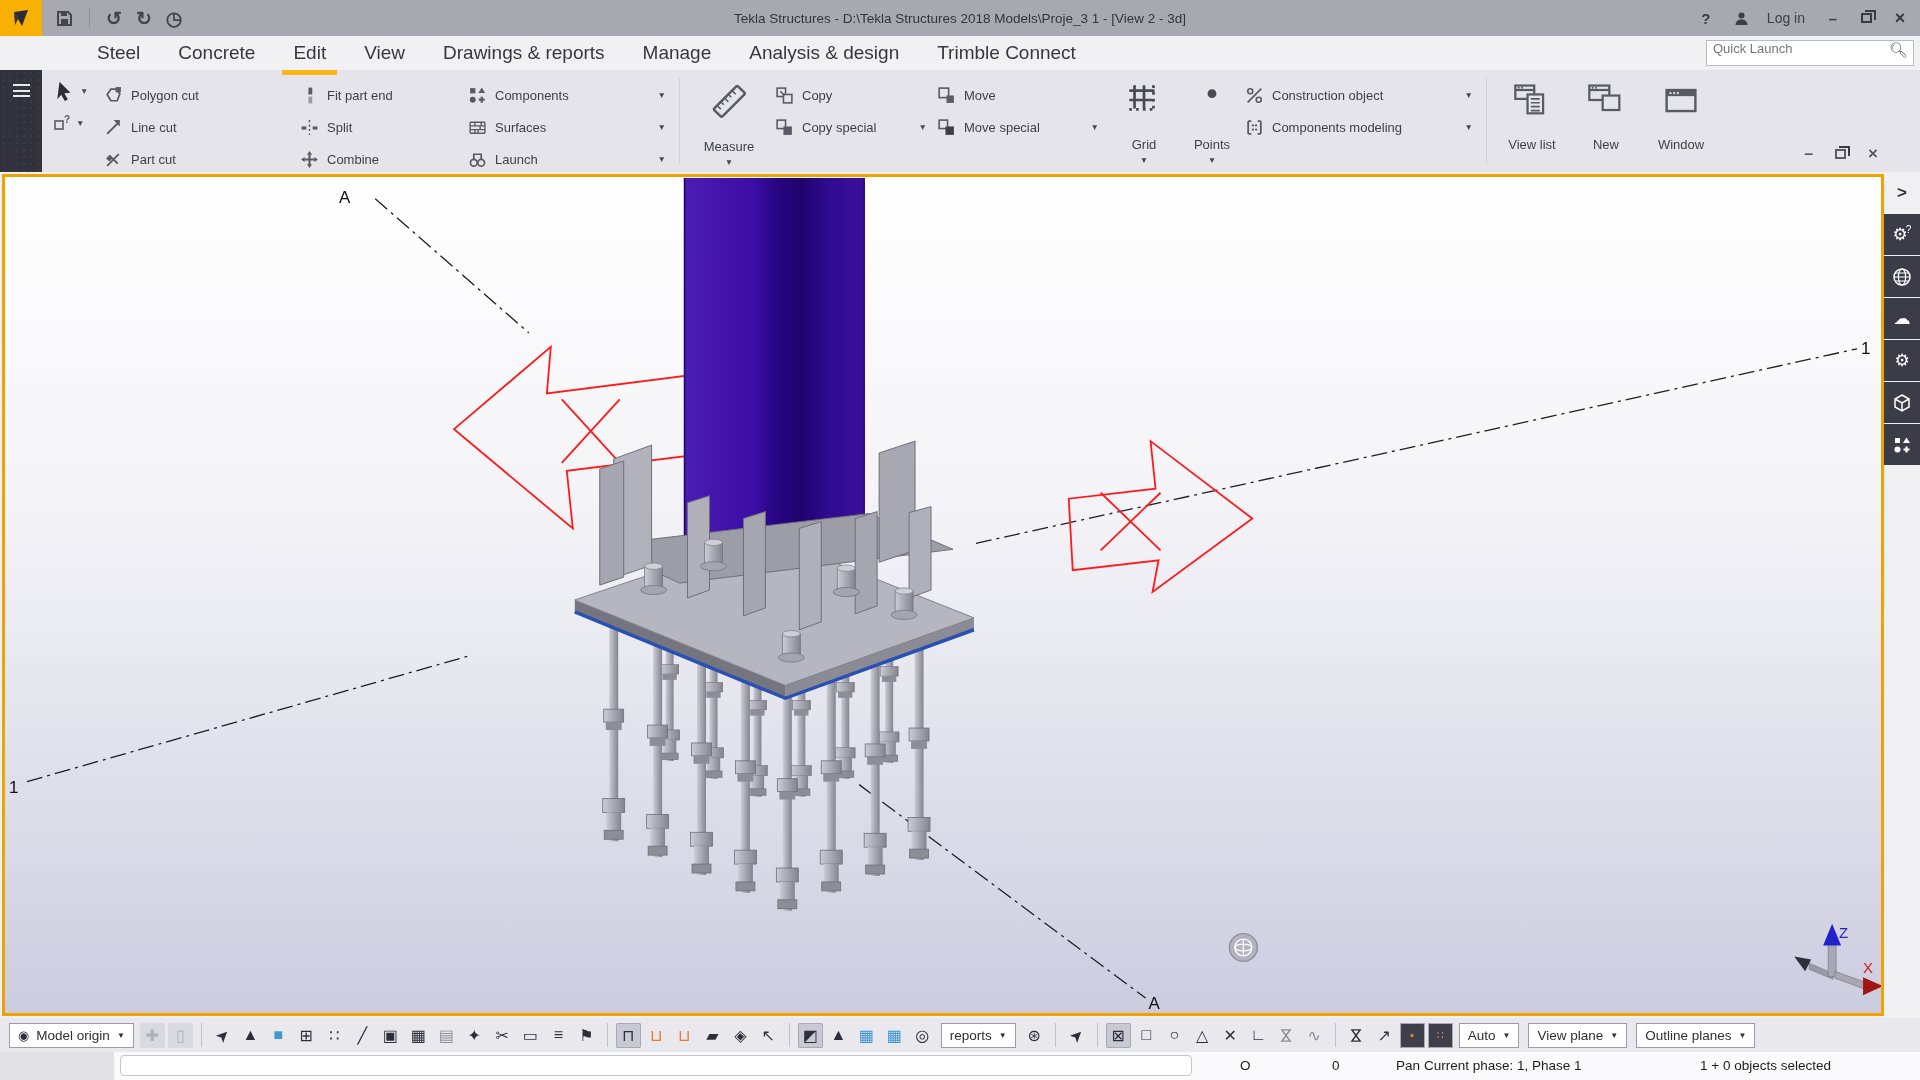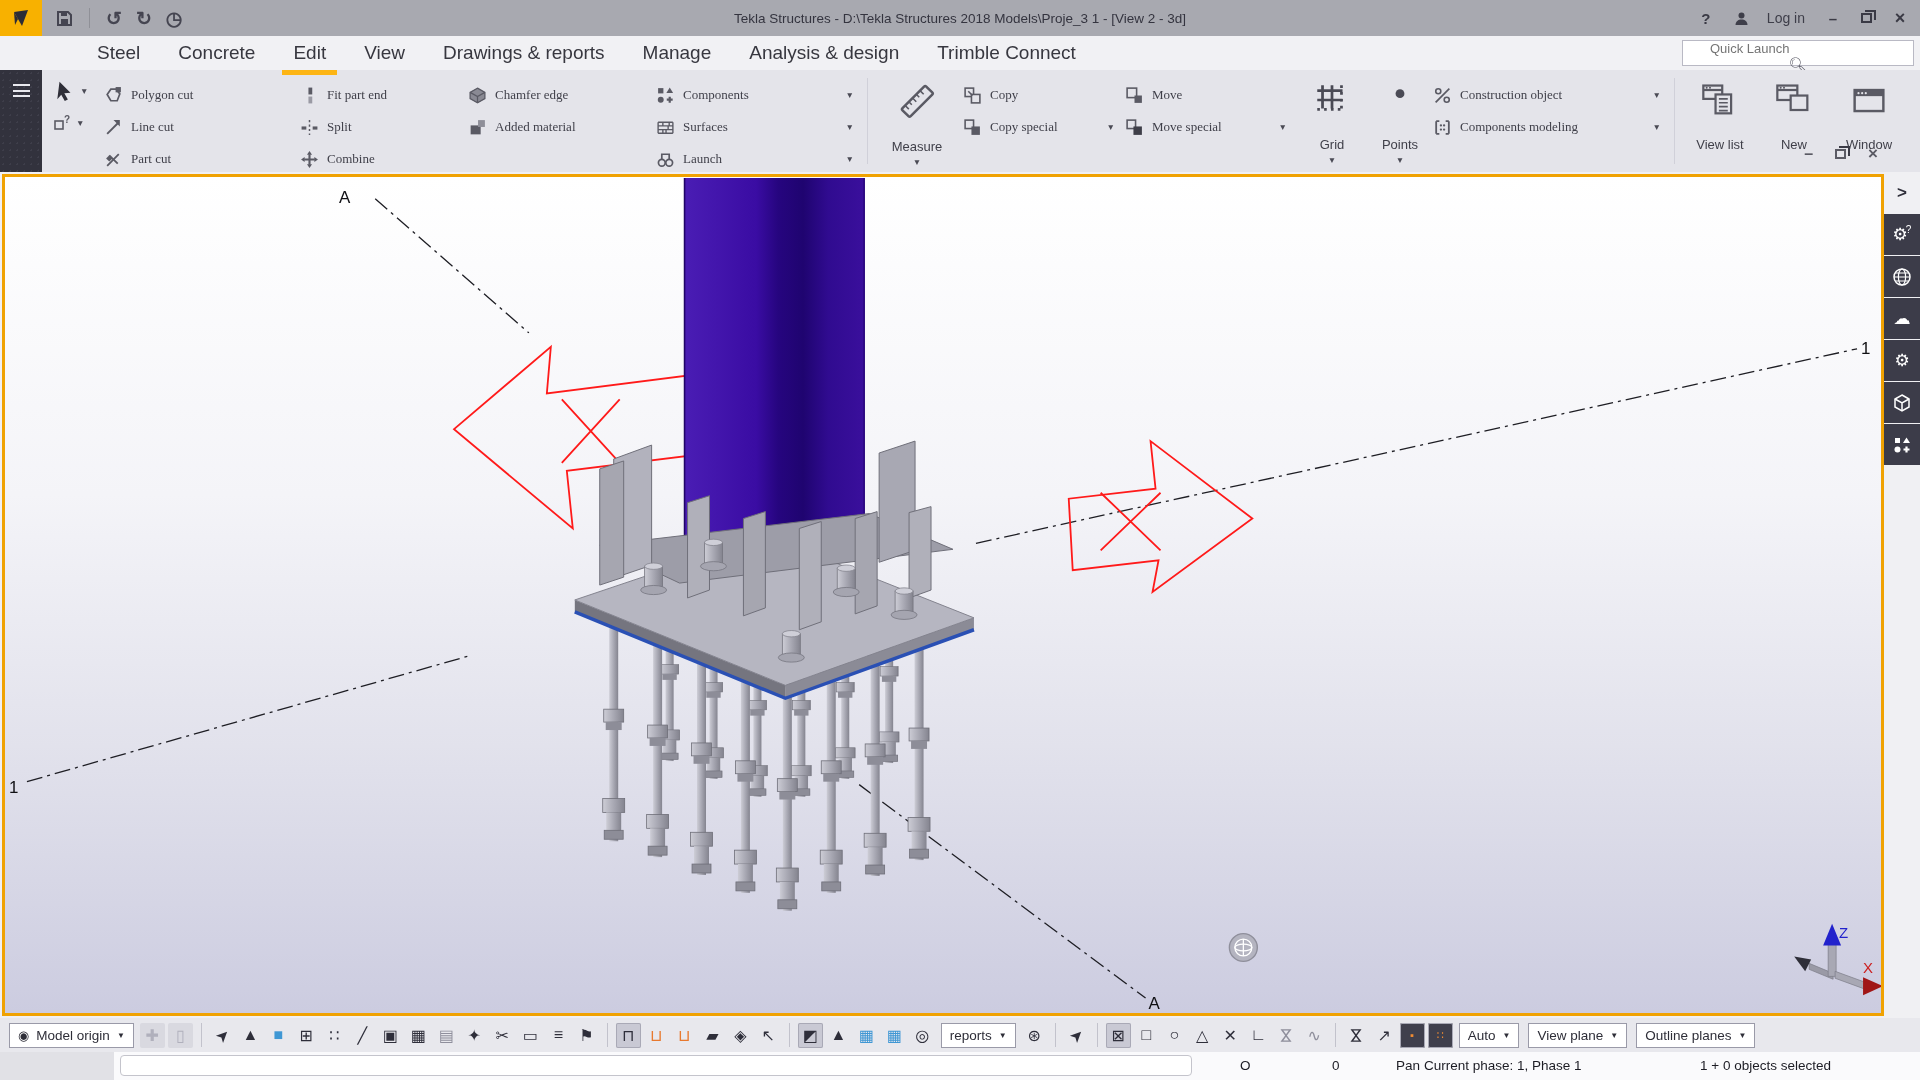--- a/index.html
+++ b/index.html
@@ -23,40 +23,40 @@
   .wc-restore::before { content:''; position:absolute; left:2px; top:-5px; width:9px; height:8px;
     border:2px solid #3a3a45; border-bottom:none; border-left:none; }
 
   
   .tabrow { position:absolute; left:0; top:36px; width:1920px; height:34px;
     background:#f1f1f4; display:flex; align-items:stretch; padding-left:78px; }
   .tab { position:relative; display:flex; align-items:center; padding:16px 19px;
     font-size:19px; color:#37373f; cursor:default; }
   .tab.active::after { content:''; position:absolute; left:8px; right:8px; bottom:-5px;
     height:5px; background:#fdb515; z-index:5; }
-  .quicklaunch { position:absolute; right:6px; top:4px; width:232px; height:26px;
-    background:#fff; border:1px solid #b9b9c4; display:flex; align-items:center; padding:0 6px;flex-direction:column; }
+  .quicklaunch { position:absolute; right:6px; top:4px; width:208px; height:26px;
+    background:#fff; border:1px solid #b9b9c4; display:flex; align-items:flex-start; padding:0 6px; }
   .quicklaunch input { flex:1; border:none; outline:none; font-size:13px; color:#555;
     font-family:"Liberation Sans",sans-serif; background:transparent; }
   .ql-icon { font-size:15px; color:#5a5a66; }
 
   
   .ribbon { position:absolute; left:0; top:70px; width:1920px; height:102px;
     background:#e4e4ea; display:flex; }
   .menu-strip { width:42px; height:102px; background:#32323d; flex:0 0 42px;
     display:flex; justify-content:center; padding-top:14px;
     background-image:radial-gradient(#3e3e4a 1px, transparent 1px); background-size:7px 7px; }
   .hamburger { width:17px; height:13px; border-top:2.5px solid #e8e8ee;
     border-bottom:2.5px solid #e8e8ee; position:relative; }
   .hamburger::after { content:''; position:absolute; left:0; top:3.5px; width:17px; height:2.5px; background:#e8e8ee; }
   .rb-tools { width:62px; display:flex; flex-direction:column; gap:12px; padding:10px 0 0 12px; }
   .rb-tool { display:flex; align-items:center; gap:4px; }
   .rb-col { display:flex; flex-direction:column; gap:10px; padding-top:14px; }
   .rb-item { display:flex; align-items:center; gap:8px; height:22px;
-    font-size:13px; color:#3f3f49; white-space:nowrap;font-family:Liberation Serif, serif; }
+    font-size:13px; color:#3f3f49; white-space:nowrap; }
   .ric { width:19px; height:19px; flex:0 0 19px; }
   .rb-caret { margin-left:auto; font-size:8.5px; color:#4a4a55; padding-right:10px; }
   .rb-big { display:flex; flex-direction:column; align-items:center; padding-top:10px; }
   .rb-big .lbl { font-size:13px; color:#3f3f49; margin-top:17px; white-space:nowrap; }
   .rb-big .rb-caret { margin:3px 0 0; padding:0; }
   .rb-sep { width:1px; background:#d0d0d9; margin:8px 3px; }
   .rb-winctl { position:absolute; right:42px; top:74px; display:flex; gap:22px;
     color:#5a5a64; align-items:center; }
 
   
@@ -237,36 +237,20 @@
     </div>
     <div class="rb-item">
       <svg class="ric" viewBox="0 0 18 18">
         <path d="M9 4v10M4 9h10" stroke="#5a5a64" stroke-width="2"></path>
         <path d="M9 1l-2.4 3.4h4.8zM9 17l-2.4-3.4h4.8zM1 9l3.4-2.4v4.8zM17 9l-3.4-2.4v4.8z" fill="#5a5a64"></path>
         </svg>
       <span>Combine</span>
     </div>
   </div>
 
-  <div class="rb-col" style="width:188px">
-    <div class="rb-item">
-      <svg class="ric" viewBox="0 0 18 18">
-        <path d="M9 2l7 4v6l-7 4-7-4V6z" fill="#8a8a94" stroke="#5a5a64" stroke-width="1.2"></path>
-        <path d="M2 6l7 4 7-4M9 10v6" stroke="#5a5a64" stroke-width="1.2" fill="none"></path>
-        </svg>
-      <span>Chamfer edge</span>
-    </div>
-    <div class="rb-item">
-      <svg class="ric" viewBox="0 0 18 18">
-        <rect x="2.5" y="7" width="9.5" height="8.5" fill="#5a5a64"></rect>
-        <rect x="9.5" y="2" width="6.5" height="6.5" fill="#8f8f99"></rect>
-        </svg>
-      <span>Added material</span>
-    </div>
-  </div>
 
   <div class="rb-col" style="width:208px">
     <div class="rb-item">
       <svg class="ric" viewBox="0 0 18 18">
         <rect x="2" y="2" width="5" height="5" fill="#5a5a64"></rect>
           <path d="M13 1.5l3.2 5.2H9.8z" fill="#5a5a64"></path>
         <circle cx="4.5" cy="13" r="2.8" fill="#5a5a64"></circle>
           <path d="M13 10.2v5.6M10.2 13h5.6" stroke="#5a5a64" stroke-width="2.1"></path>
         </svg>
       <span>Components</span>

